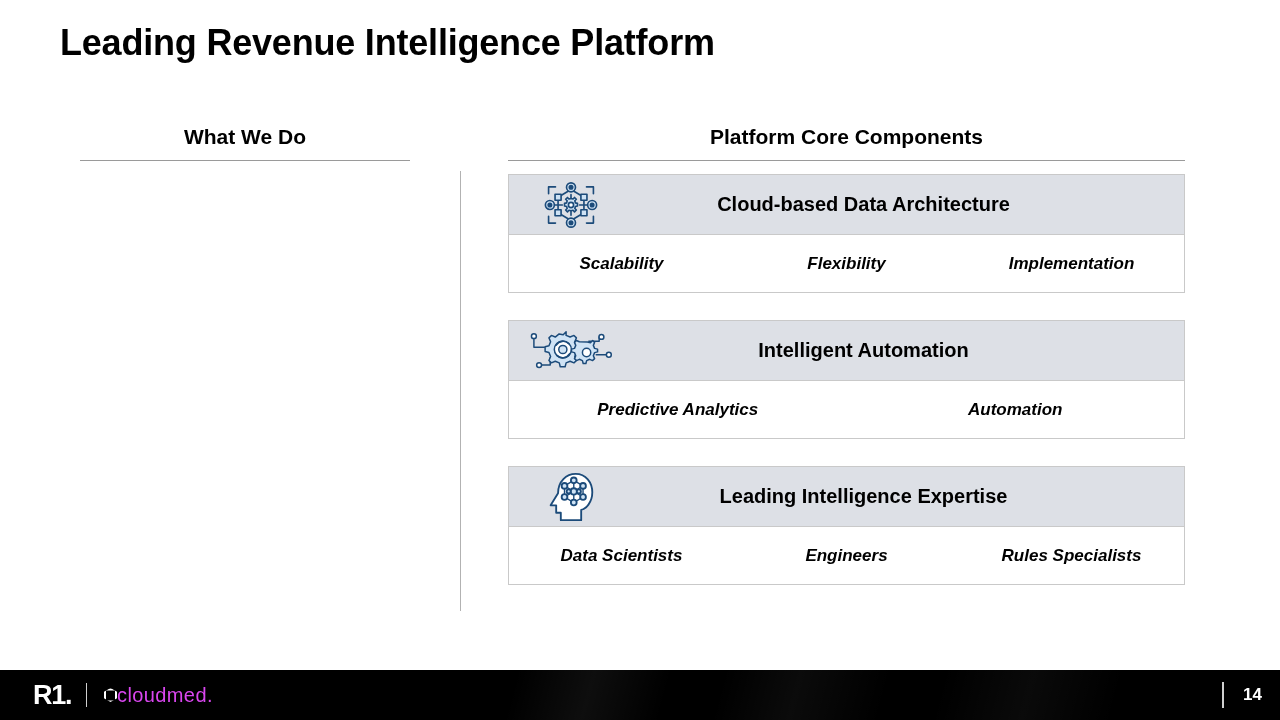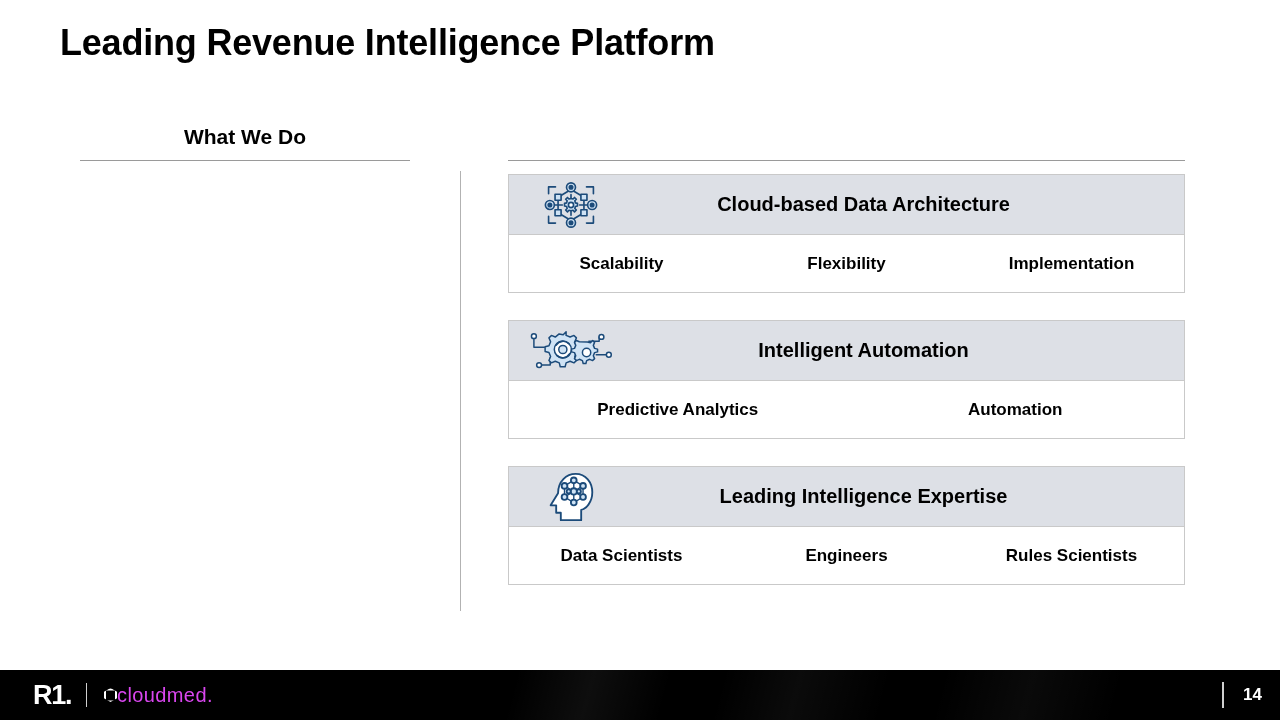--- a/index.html
+++ b/index.html
@@ -86,20 +86,21 @@
     padding-left: 34px; white-space: nowrap;
   }
   .card-body {
     display: flex; align-items: center;
     height: 57px; background: #ffffff;
   }
   .pill {
     flex: 1; text-align: center;
     font-size: 17px; font-weight: bold; color: #000000;
     white-space: nowrap;
+    font-style: italic;
   }
 
   
   .footer {
     position: absolute; left: 0; bottom: 0;
     width: 1280px; height: 50px;
     background: #000000; overflow: hidden;
   }
   .footer-sheen {
     position: absolute; inset: 0;
@@ -144,20 +145,21 @@
 <div class="slide">
 
   <div class="slide-title">Leading Revenue Intelligence Platform</div>
 
   <div class="col-heading" id="left-heading">What We Do</div>
   <div class="heading-rule" id="left-rule"></div>
 
 
   <div class="v-divider"></div>
 
+  <div class="col-heading" id="right-heading">Platform Core Components</div>
   <div class="heading-rule" id="right-rule"></div>
 
   <div class="cards">
 
     <div class="card">
       <div class="card-header">
         <div class="card-icon">
           <svg width="58" height="50" viewBox="0 0 64 58">
             <g fill="none" stroke="#1c4b7a" stroke-width="1.9" stroke-linecap="round" stroke-linejoin="round">
               <path d="M6 16 V8 H14"></path>
@@ -242,21 +244,21 @@
               <circle cx="26.5" cy="21" r="2.2" fill="#cfe3f5"></circle>
               <circle cx="37.5" cy="21" r="2.2" fill="#cfe3f5"></circle>
             </g>
           </svg>
         </div>
         <div class="card-title">Leading Intelligence Expertise</div>
       </div>
       <div class="card-body">
         <div class="pill">Data Scientists</div>
         <div class="pill">Engineers</div>
-        <div class="pill">Rules Scientists</div>
+        <div class="pill">Rules Specialists</div>
       </div>
     </div>
 
   </div>
 
   <div class="footer">
     <div class="footer-sheen"></div>
     <div class="footer-inner">
       <div class="brand-r1">R1.</div>
       <div class="brand-sep"></div>

